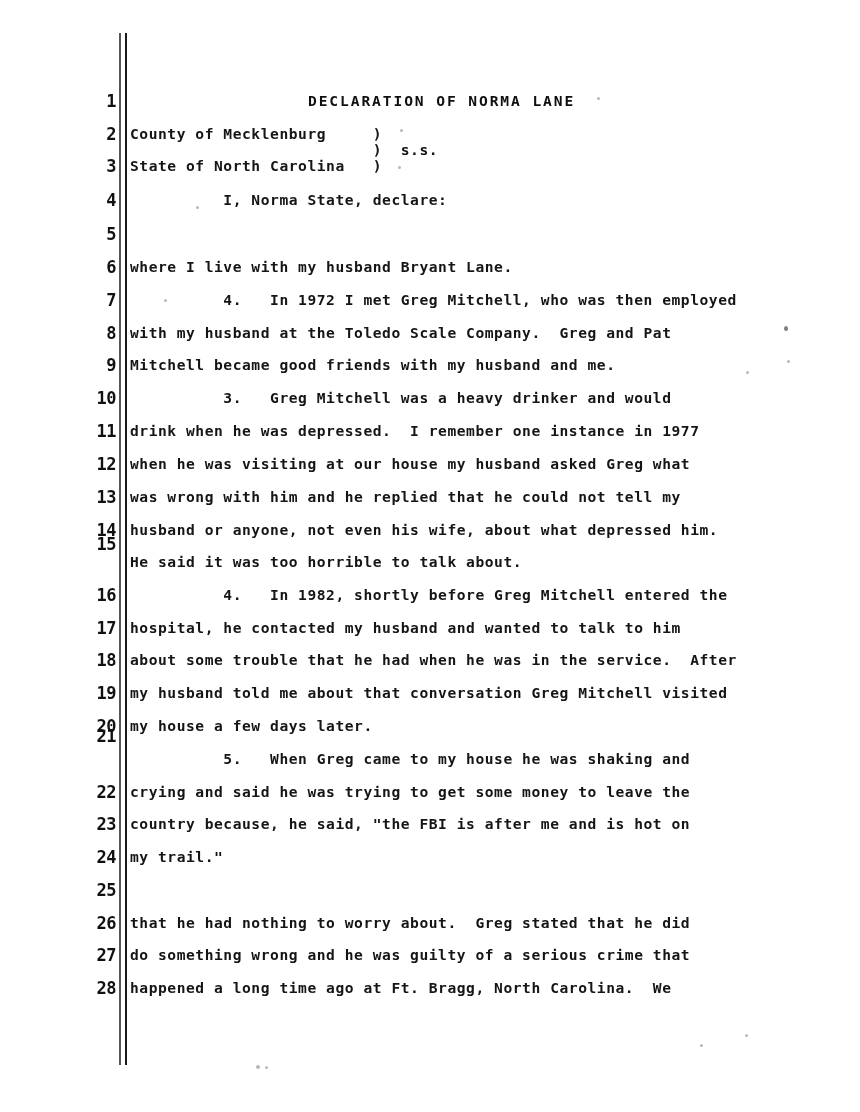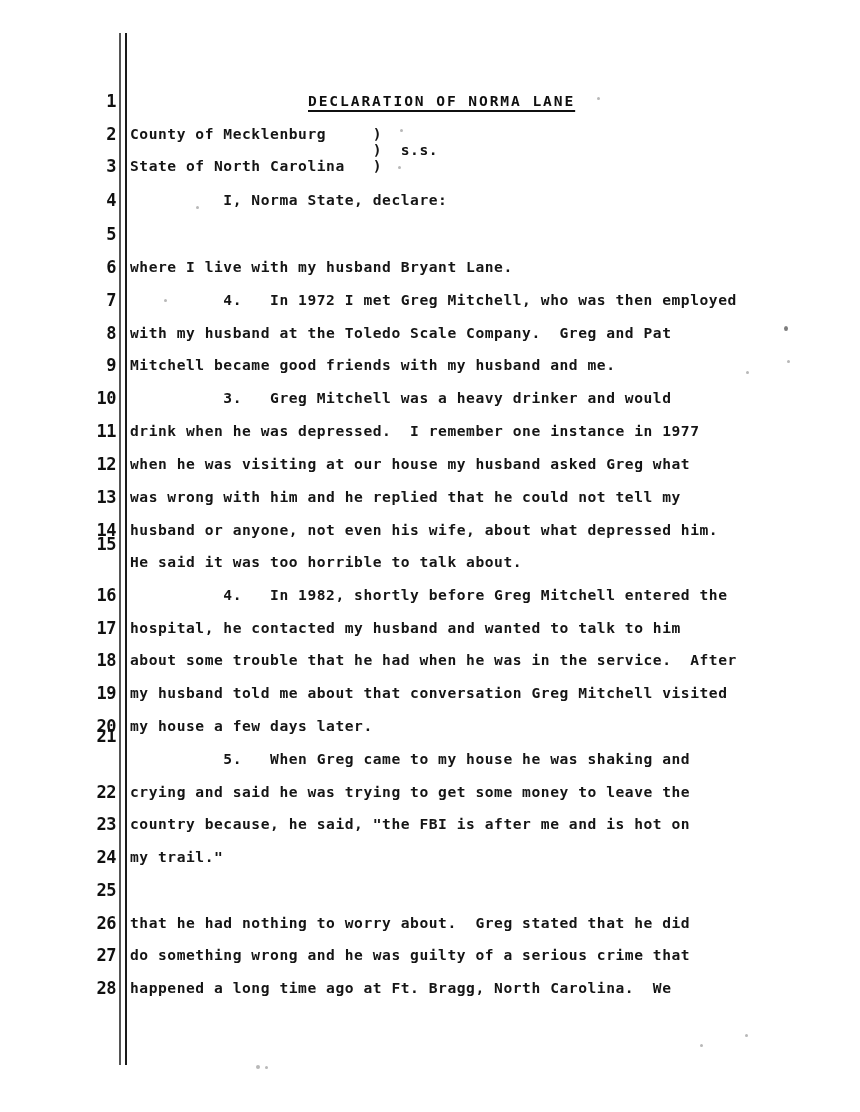--- a/index.html
+++ b/index.html
@@ -55,21 +55,20 @@
   
   .title {
     position: absolute;
     left: 130px;
     white-space: pre;
     font-size: 14.6px;
     line-height: 16px;
     color: #101010;
     letter-spacing: 1.9px;
     font-weight: 700;
-    text-decoration: underline;
     text-underline-offset: 4px;
     text-decoration-thickness: 2px;
   }
 
   
   .speck {
     position: absolute;
     background: #b8b8b8;
     border-radius: 50%;
   }

